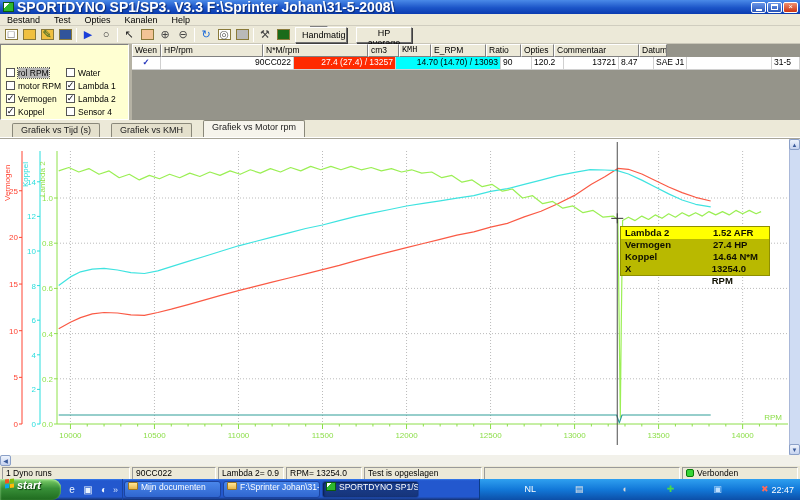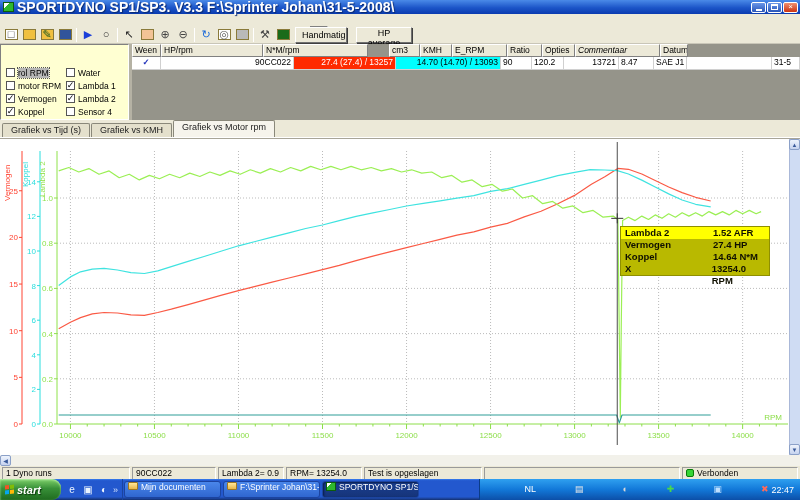--- a/index.html
+++ b/index.html
@@ -42,21 +42,21 @@
   .gap{width:3px;background:#b5b2a4;}
   .runs{flex:1;position:relative;background:#95948a;font-size:8.5px;}
   .trow{display:flex;height:13px;}
   .th{background:#ece9d8;border:1px solid;border-color:#fff #808080 #808080 #fff;padding:0 2px;overflow:hidden;white-space:nowrap;}
   .td{background:#fff;border-right:1px solid #d0d0d0;border-bottom:1px solid #d0d0d0;padding:0 2px;overflow:hidden;white-space:nowrap;}
   .td.r{text-align:right;}
   .chkmark{color:#2233bb;font-weight:bold;text-align:center;}
 
   
   .tabbar{position:absolute;left:0;top:120px;width:800px;height:18px;background:#ece9d8;display:flex;align-items:flex-end;padding-left:2px;border-bottom:1px solid #fff;}
-  .tab{font-size:9px;height:14px;padding:1px 8px 0;background:#e4e0cc;border:1px solid #8a887a;border-bottom:none;border-radius:2px 2px 0 0;margin-right:1px;color:#222;}
+  .tab{font-size:9px;height:14px;padding:1px 8px 0;background:#e4e0cc;border:1px solid #8a887a;border-bottom:none;border-radius:2px 2px 0 0;margin-right:1px;color:#222;margin-left:10px;}
   .tab.active{height:17px;background:#f6f4ec;font-weight:normal;position:relative;z-index:2;}
 
   
   .chartpanel{position:absolute;left:0;top:138px;width:800px;height:328px;background:#fff;border-top:1px solid #a8a598;}
   svg text.tick{font-size:8px;font-family:"Liberation Sans",sans-serif;}
   svg text.xlab{font-size:8px;font-family:"Liberation Sans",sans-serif;}
   .tooltip{position:absolute;left:620px;top:87px;width:150px;border:1px solid #8f8f00;font-size:9.5px;font-weight:bold;color:#101000;}
   .tooltip .trowi{display:flex;height:12px;line-height:12px;background:#b9b900;padding-left:4px;}
   .tooltip .trowi.hl{background:#ffff00;}
   .tooltip .tl{width:88px;}
@@ -68,21 +68,21 @@
 
   
   .statusbar{position:absolute;left:0;top:466px;width:800px;height:13px;background:#ece9d8;display:flex;gap:2px;padding:1px 2px 0;}
   .sp{border:1px solid;border-color:#9a9a9a #fff #fff #9a9a9a;font-size:8.5px;padding:0 3px;white-space:nowrap;overflow:hidden;height:22px;line-height:10px;}
   .sp.fill{flex:1;}
   .connic{display:inline-block;width:8px;height:8px;background:#35d435;border:1px solid #0a7a0a;border-radius:2px;margin-right:3px;vertical-align:-1px;}
 
   
   .taskbar{position:absolute;left:0;top:479px;width:800px;height:21px;background:linear-gradient(180deg,#3a80f0 0%,#2358ce 8%,#2358ce 85%,#14306e 100%);display:flex;align-items:stretch;}
   .startbtn{width:61px;background:linear-gradient(180deg,#7ed06a 0%,#389038 45%,#1f6b1f 100%);border-radius:0 9px 9px 0;
-    display:flex;align-items:center;gap:3px;padding-left:5px;color:#fff;font-size:11px;font-weight:bold;font-style:italic;text-shadow:1px 1px 1px #0a3a0a;box-shadow:inset 0 1px 2px #b8f0a8;}
+    display:flex;align-items:flex-start;gap:3px;padding-left:5px;color:#fff;font-size:11px;font-weight:bold;font-style:italic;text-shadow:1px 1px 1px #0a3a0a;box-shadow:inset 0 1px 2px #b8f0a8;}
   .flag{display:grid;grid-template-columns:4px 4px;grid-template-rows:4px 4px;gap:1px;transform:skewY(-6deg);}
   .flag i:nth-child(1){background:#f35325}.flag i:nth-child(2){background:#81bc06}.flag i:nth-child(3){background:#05a6f0}.flag i:nth-child(4){background:#ffba08}
   .ql{display:flex;align-items:center;gap:2px;padding:0 4px;border-right:1px solid #1a44a0;}
   .qli{width:14px;height:14px;display:flex;align-items:center;justify-content:center;font-size:10px;color:#eaf4ff;}
   .chev{color:#cfe0ff;font-size:9px;}
   .taskbtn{width:97px;margin:2px 1px;background:linear-gradient(180deg,#4a86ea,#2f66cf);border:1px solid #1c44a0;border-radius:3px;color:#fff;font-size:8.5px;
     display:flex;align-items:flex-start;gap:3px;padding:0 3px;white-space:nowrap;overflow:hidden;}
   .taskbtn.active{background:linear-gradient(180deg,#1a3f90,#16347a);box-shadow:inset 1px 1px 2px #0a1c48;}
   .fold{display:inline-block;width:10px;height:8px;background:linear-gradient(#ffe89a,#e8b74a);border:1px solid #a07820;border-radius:1px;flex:none;}
   .applogo{display:inline-block;width:10px;height:9px;background:linear-gradient(135deg,#fff 0 30%,#2eb82e 30% 100%);border:1px solid #0c5c0c;flex:none;}
@@ -101,20 +101,27 @@
       <span class="wb min">
           <i></i>
         </span>
       <span class="wb max">
           <i></i>
         </span>
       <span class="wb close">×</span>
     </span>
   </div>
 
+  <div class="menubar" id="menubar">
+      <span class="mi">Bestand</span>
+      <span class="mi">Test</span>
+      <span class="mi">Opties</span>
+      <span class="mi">Kanalen</span>
+      <span class="mi">Help</span>
+    </div>
 
   <div class="toolbar" id="toolbar">
     <button class="xpbtn" style="left:295px;width:52px;">Handmatig</button>
     <button class="xpbtn" style="left:356px;width:56px;">HP average</button>
   <button class="tbtn">
         <span class="ic boxed" style="background: rgb(255, 255, 255); color: rgb(85, 85, 85);">□</span>
       </button>
       <button class="tbtn">
         <span class="ic boxed" style="background: rgb(240, 192, 64);"></span>
       </button>
@@ -214,26 +221,26 @@
           <span class="box"></span>
           <span class="lab">Sensor 5</span>
         </label>
       </div>
     <div class="gap"></div>
     <div class="runs" id="runs">
         <div class="trow">
           <div class="th" style="width: 29px;">Ween</div>
           <div class="th" style="width: 102px;">HP/rpm</div>
           <div class="th" style="width: 105px;">N*M/rpm</div>
-          <div class="th" style="width: 31px; margin-left: 21px;">cm3</div>
-          <div class="th" style="width: 32px;">KMH</div>
+          <div class="th" style="width: 31px;">cm3</div>
+          <div class="th" style="width: 32px; font-family: Liberation Mono, monospace;">KMH</div>
           <div class="th" style="width: 55px;">E_RPM</div>
           <div class="th" style="width: 35px;">Ratio</div>
           <div class="th" style="width: 33px;">Opties</div>
-          <div class="th" style="width: 85px; font-style: italic;">Commentaar</div>
+          <div class="th" style="width: 85px;">Commentaar</div>
           <div class="th" style="width: 28px;">Datum</div>
         </div>
         <div class="trow">
           <div class="td chkmark" style="width: 29px;">✓</div>
           <div class="td r" style="width: 133px;">90CC022</div>
           <div class="td r" style="width: 102px; background: rgb(255, 42, 0); color: rgb(255, 255, 255);">27.4 (27.4) / 13257</div>
           <div class="td r" style="width: 105px; background: rgb(0, 255, 255);">14.70 (14.70) / 13093</div>
           <div class="td" style="width: 31px;">90</div>
           <div class="td" style="width: 32px;">120.2</div>
           <div class="td r" style="width: 55px;">13721</div>

